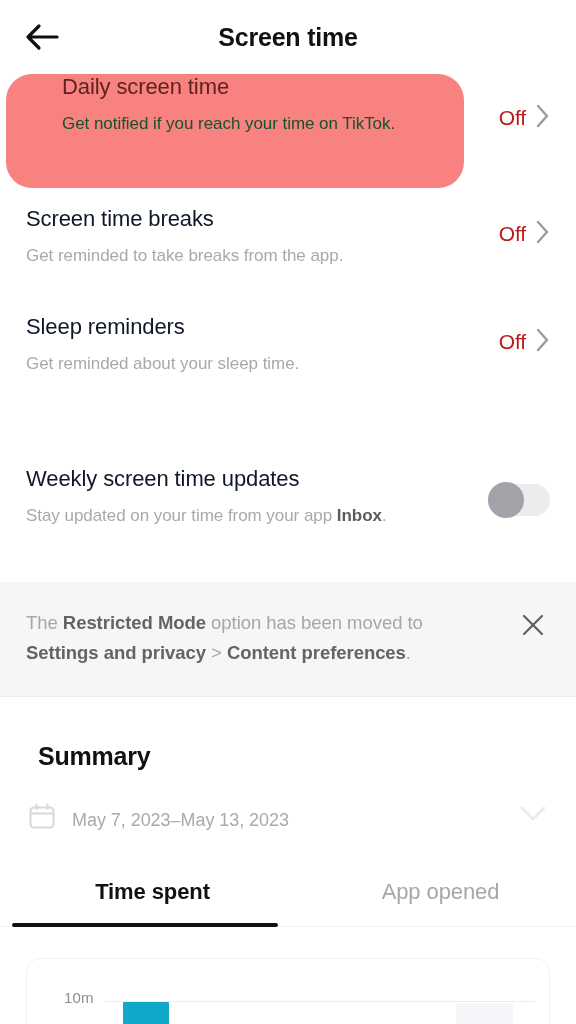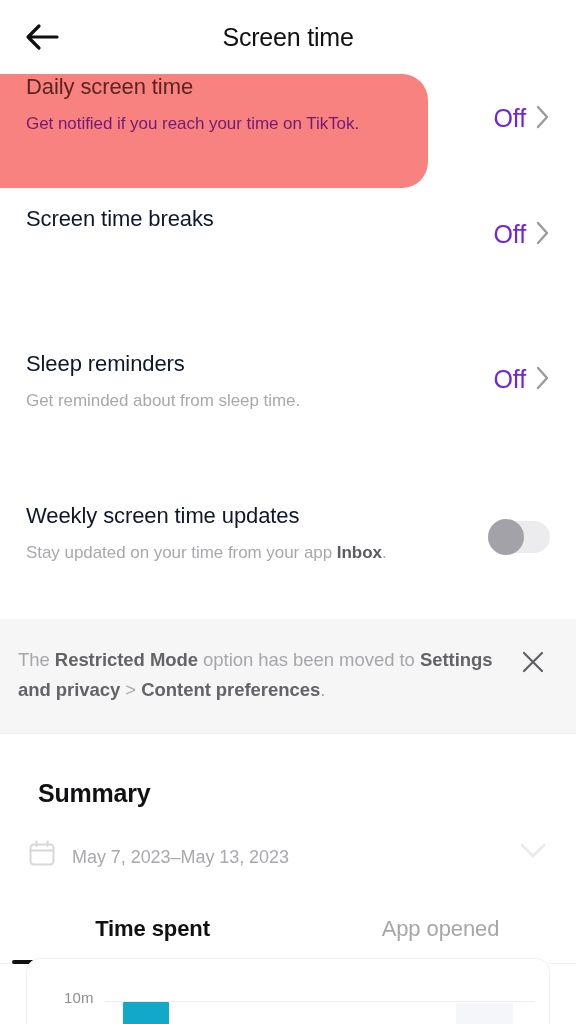--- a/index.html
+++ b/index.html
@@ -24,21 +24,21 @@
     position: absolute; left: 18px; top: 16px;
     width: 48px; height: 42px;
     display: flex; align-items: center; justify-content: center;
     cursor: pointer;
   }
   .back-btn svg { display:block; }
   .header-title {
     width: 100%;
     text-align: center;
     font-size: 25px;
-    font-weight: 400;
+    font-weight: 700;
     color: #111114;
     letter-spacing: -0.2px;
   }
 
   
   .rows { position: relative; }
   .row {
     position: relative;
     display: flex;
     align-items: flex-start;
@@ -55,38 +55,38 @@
   }
   .row-sub {
     margin-top: 13px;
     font-size: 17px;
     color: #a9a9ad;
     line-height: 1.25;
     letter-spacing: -0.05px;
   }
   .row-sub b { color: #5b5b60; font-weight: 700; }
   .row-value {
-    font-size: 25px;
-    color: #6d28d9;
+    font-size: 21px;
+    color: #b91c1c;
     letter-spacing: -0.1px;
     text-align: center;
   }
   .chev-right { display:block; }
 
   
   .row.highlight {
     background: #f7827f;
     border-radius: 26px;
     margin-left: -30px;
     padding-left: 56px;
     width: 458px;
     min-height: 114px;
   }
   .row.highlight .row-title { color: #5d2321; }
-  .row.highlight .row-sub { color: #701a75; }
+  .row.highlight .row-sub { color: #14532d; }
   .row-ctrl-outside {
     position: absolute;
     right: 26px;
     display: flex;
     align-items: center;
     gap: 10px;
   }
 
   
   .toggle {
@@ -101,21 +101,21 @@
     left: 0; top: -2px;
     width: 36px; height: 36px;
     border-radius: 50%;
     background: #a2a2a8;
   }
 
   
   .banner {
     margin-top: 8px;
     background: #f6f6f7;
-    padding: 26px 26px 28px 18px;
+    padding: 26px 26px 28px 26px;
     display: flex;
     align-items: flex-start;
     min-height: 102px;
   }
   .banner-text {
     flex: 1 1 auto;
     font-size: 18.5px;
     line-height: 1.62;
     color: #a6a6ab;
     letter-spacing: -0.05px;
@@ -237,58 +237,59 @@
         <svg width="34" height="30" viewBox="0 0 34 30" fill="none">
           <path d="M32 15H3M3 15L14 4M3 15L14 26" stroke="#0f0f12" stroke-width="3.2" stroke-linecap="round" stroke-linejoin="round"></path>
         </svg>
       </span>
     </div>
     <div class="header-title">Screen time</div>
   </div>
 
   <div class="rows">
 
-    <div style="position:relative;">
+    <div style="position:relative;padding-left:36px;">
       <div class="row highlight">
         <div class="row-text">
           <div class="row-title">Daily screen time</div>
           <div class="row-sub">Get notified if you reach your time on TikTok.</div>
         </div>
       </div>
       <div class="row-ctrl-outside" style="top:30px;">
         <span class="row-value">Off</span>
         <span class="chev-right">
           <svg width="14" height="24" viewBox="0 0 14 24" fill="none">
             <path d="M2 2L11 12L2 22" stroke="#9b9b9f" stroke-width="2.4" stroke-linecap="round" stroke-linejoin="round"></path>
           </svg>
         </span>
       </div>
     </div>
 
     <div style="position:relative; margin-top:18px;">
       <div class="row">
         <div class="row-text">
           <div class="row-title">Screen time breaks</div>
+          <div class="row-sub">Get reminded to take breaks from the app.</div>
         </div>
       </div>
       <div class="row-ctrl-outside" style="top:14px;">
         <span class="row-value">Off</span>
         <span class="chev-right">
           <svg width="14" height="24" viewBox="0 0 14 24" fill="none">
             <path d="M2 2L11 12L2 22" stroke="#9b9b9f" stroke-width="2.4" stroke-linecap="round" stroke-linejoin="round"></path>
           </svg>
         </span>
       </div>
     </div>
 
-    <div style="position:relative;margin-top:37px;">
+    <div style="position:relative;">
       <div class="row">
         <div class="row-text">
           <div class="row-title">Sleep reminders</div>
-          <div class="row-sub">Get reminded about from sleep time.</div>
+          <div class="row-sub">Get reminded about your sleep time.</div>
         </div>
       </div>
       <div class="row-ctrl-outside" style="top:14px;">
         <span class="row-value">Off</span>
         <span class="chev-right">
           <svg width="14" height="24" viewBox="0 0 14 24" fill="none">
             <path d="M2 2L11 12L2 22" stroke="#9b9b9f" stroke-width="2.4" stroke-linecap="round" stroke-linejoin="round"></path>
           </svg>
         </span>
       </div>

